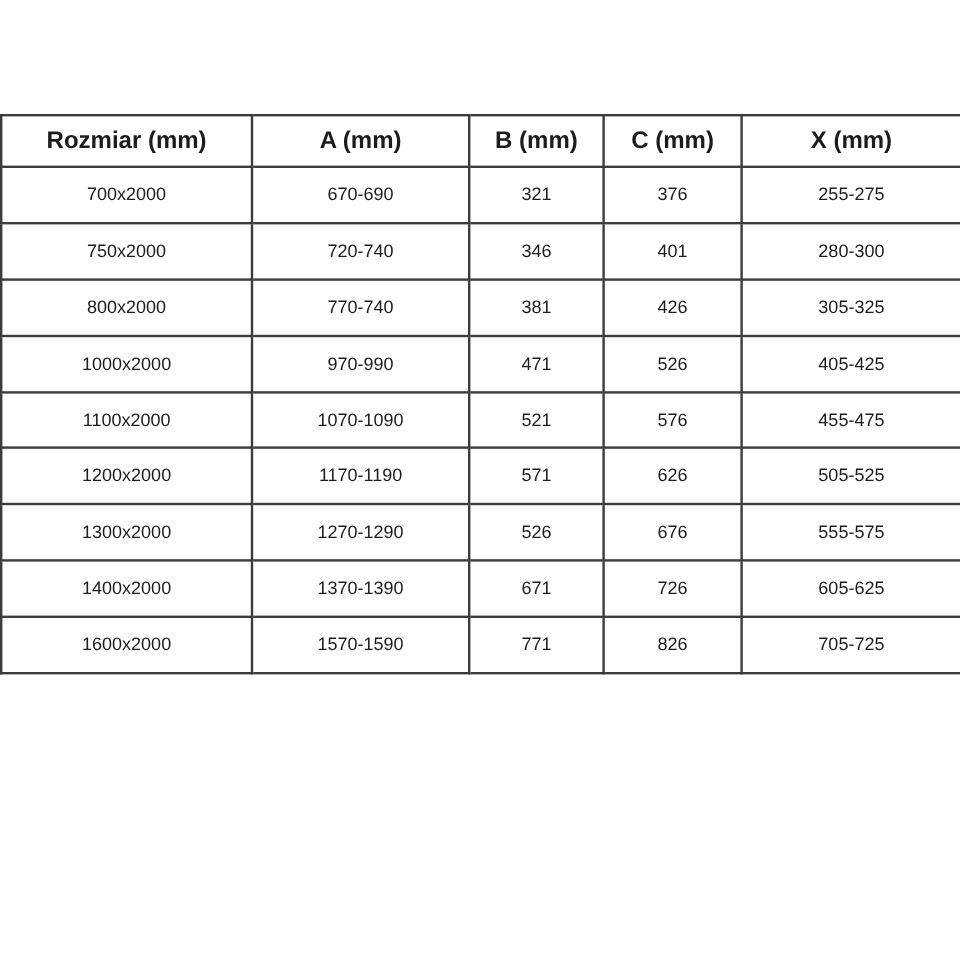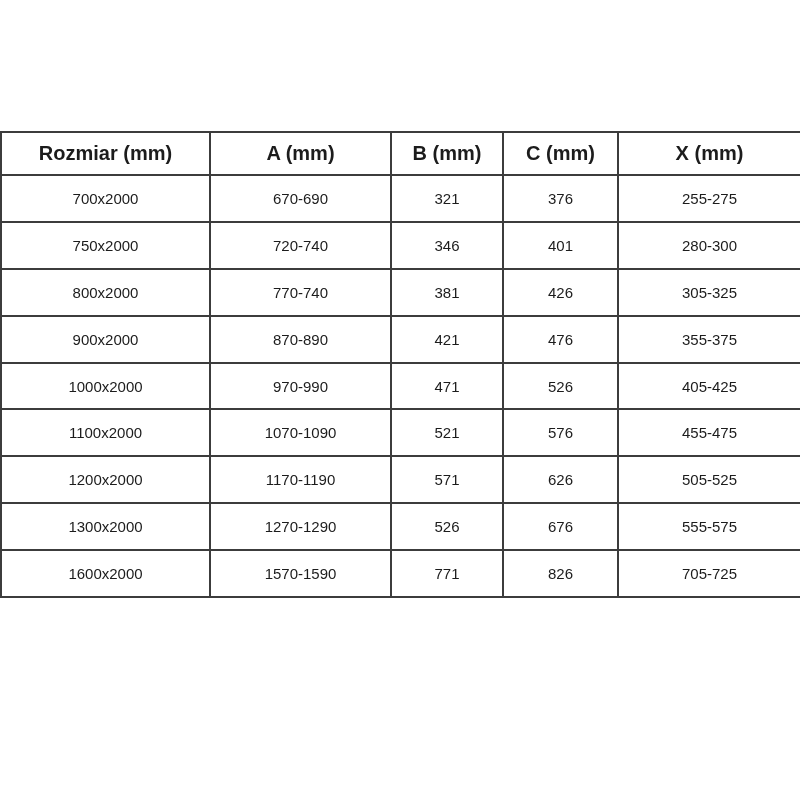--- a/index.html
+++ b/index.html
@@ -11,21 +11,20 @@
     width: 800px;
     height: 800px;
     position: relative;
     font-family: "Liberation Sans", sans-serif;
   }
   .table-wrap {
     position: absolute;
     top: 95px;
     left: 0;
     width: 800px;
-    margin-top: 36px;
   }
   table.spec-table {
     width: 800px;
     border-collapse: collapse;
     table-layout: fixed;
   }
   table.spec-table th,
   table.spec-table td {
     border: 2px solid #3c3c3c;
     text-align: center;
@@ -83,27 +82,20 @@
           <td>280-300</td>
         </tr>
         <tr>
           <td>800x2000</td>
           <td>770-740</td>
           <td>381</td>
           <td>426</td>
           <td>305-325</td>
         </tr>
         <tr>
-          <td>900x2000</td>
-          <td>870-890</td>
-          <td>421</td>
-          <td>476</td>
-          <td>355-375</td>
-        </tr>
-        <tr>
           <td>1000x2000</td>
           <td>970-990</td>
           <td>471</td>
           <td>526</td>
           <td>405-425</td>
         </tr>
         <tr>
           <td>1100x2000</td>
           <td>1070-1090</td>
           <td>521</td>
@@ -118,20 +110,27 @@
           <td>505-525</td>
         </tr>
         <tr>
           <td>1300x2000</td>
           <td>1270-1290</td>
           <td>526</td>
           <td>676</td>
           <td>555-575</td>
         </tr>
         <tr>
+          <td>1400x2000</td>
+          <td>1370-1390</td>
+          <td>671</td>
+          <td>726</td>
+          <td>605-625</td>
+        </tr>
+        <tr>
           <td>1600x2000</td>
           <td>1570-1590</td>
           <td>771</td>
           <td>826</td>
           <td>705-725</td>
         </tr>
       </tbody>
   </table>
 </div>
 

